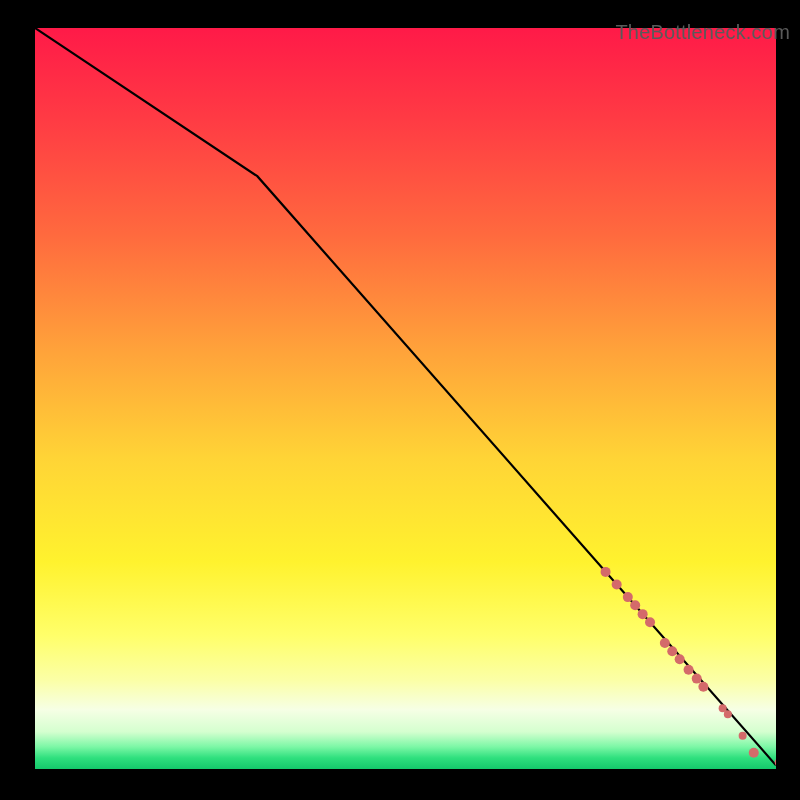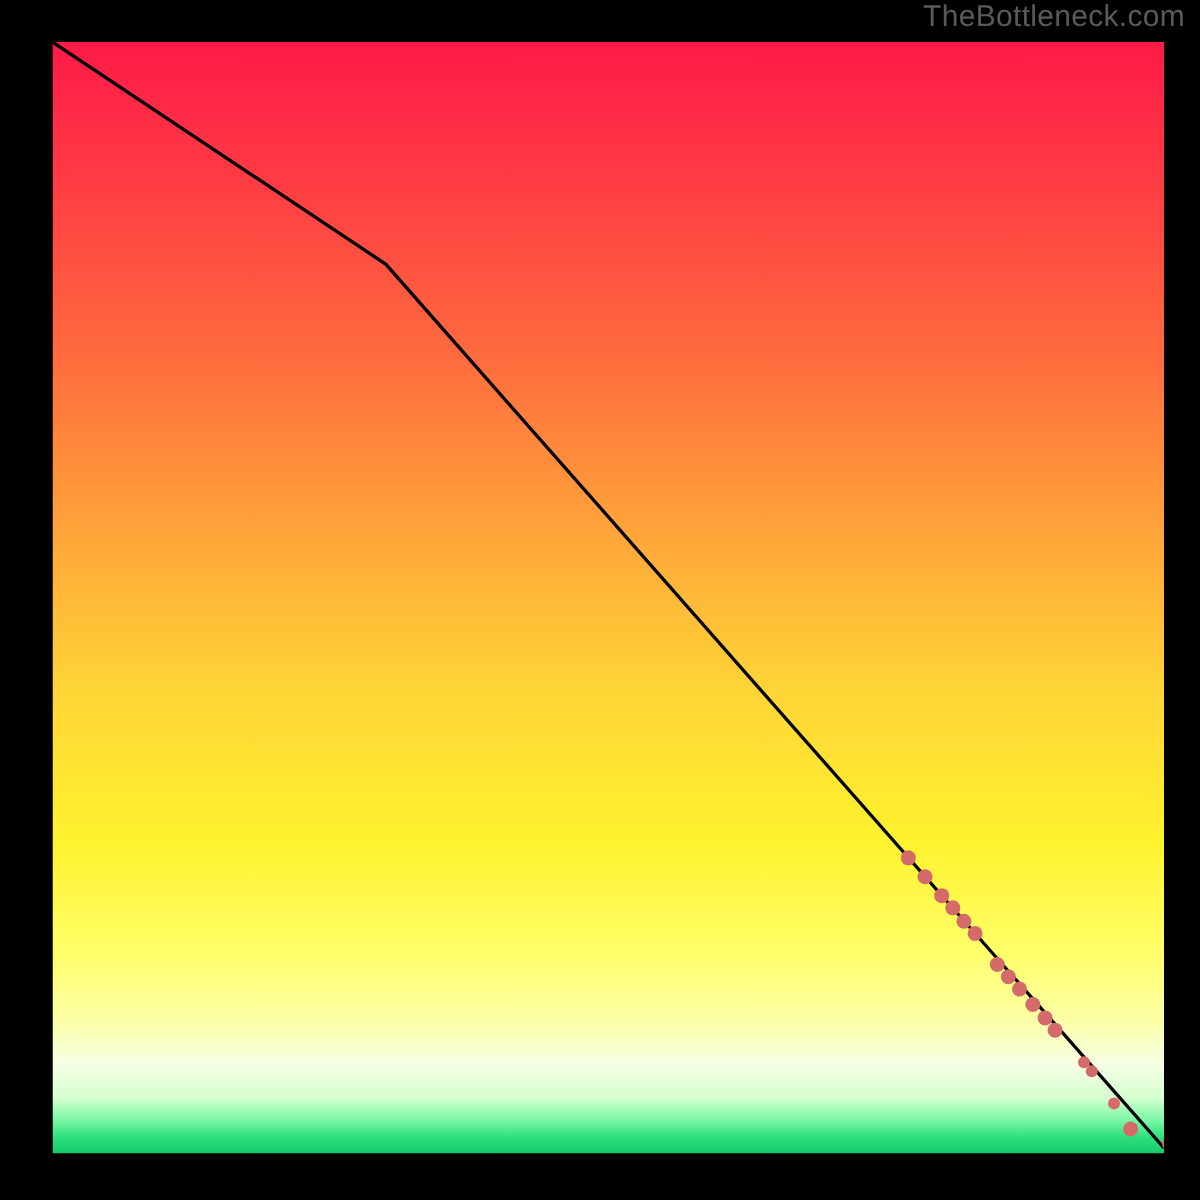--- a/index.html
+++ b/index.html
@@ -12,21 +12,21 @@
     overflow: hidden;
   }
   .frame {
     position: relative;
     width: 800px;
     height: 800px;
     background: #000;
   }
   .watermark {
     position: absolute;
-    top: 0;
+    top: 21px;
     right: 10px;
     color: #5a5a5a;
     font-size: 20px;
     font-weight: 500;
     letter-spacing: 0.2px;
     z-index: 5;
   }
   .plot-area {
     position: absolute;
     left: 35px;

